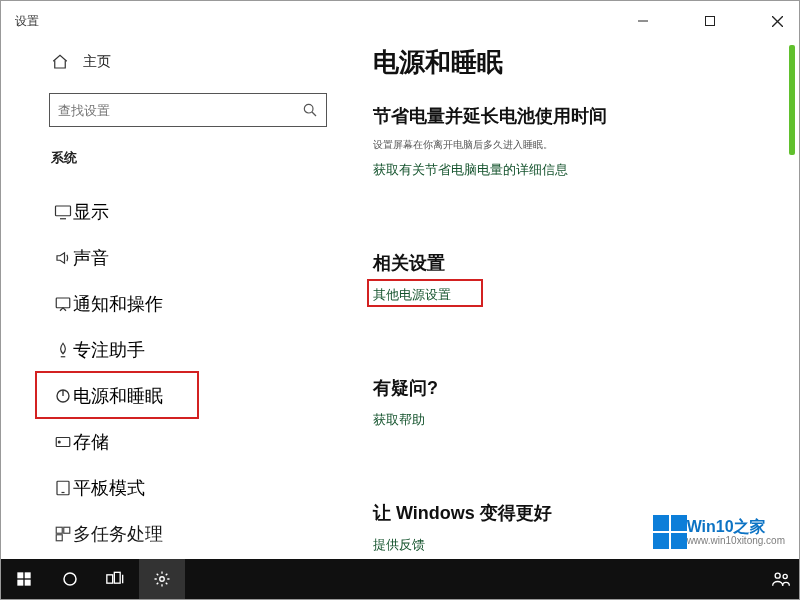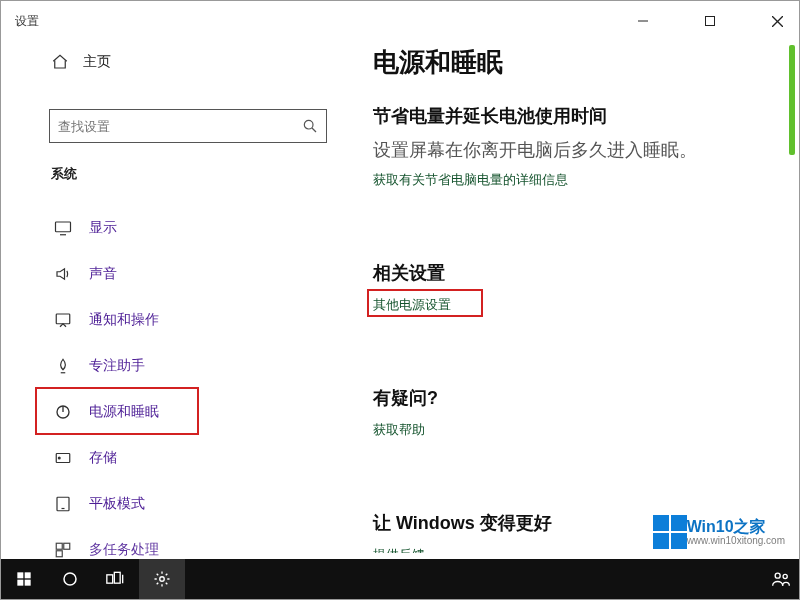--- a/index.html
+++ b/index.html
@@ -8,35 +8,35 @@
   .titlebar { height: 40px; display: flex; align-items: center; padding-left: 14px; font-size: 12px; color: #333; gap: 23px; }
   .titlebar .spacer { flex: 1; }
   .winbtn { width: 44px; height: 30px; display: flex; align-items: center; justify-content: center; color: #222; }
 
   .content-wrap { display: flex; height: 512px; padding-left: 32px; }
 
   .sidebar { width: 310px; padding: 2px 16px 0 16px; }
 
   .home-row { display: flex; align-items: center; height: 38px; gap: 14px; padding-left: 2px; font-size: 14px; color: #222; }
 
-  .searchbox { margin-top: 28px; height: 34px; border: 1px solid #555; display: flex; align-items: center; padding: 0 8px; }
+  .searchbox { margin-top: 12px; height: 34px; border: 1px solid #555; display: flex; align-items: center; padding: 0 8px; }
   .searchbox input { flex:1; border:none; outline:none; font-size: 13px; color:#666; background:transparent; }
   .searchbox .sicon { color:#555; }
 
   .cat-label { margin-top: 22px; font-size: 13px; font-weight: bold; color: #222; padding-left: 2px; }
 
   .nav { margin-top: 22px; display:flex; flex-direction:column; gap: 0; }
-  .nav-item { display:flex; align-items:center; height: 46px; gap: 16px; padding-left: 4px; font-size: 14px; color: #4c1d95; position: relative; }
+  .nav-item { display:flex; align-items:center; height: 46px; padding-left: 4px; font-size: 18px; color: #000000; position: relative; }
   .nav-item .icon { width: 20px; display:flex; align-items:center; justify-content:center; color:#333; }
   .highlight-red { position:absolute; border: 2px solid #d32121; pointer-events: none; }
 
   .main { flex:1; padding: 4px 0 0 30px; overflow:hidden; position:relative; }
   .main h1 { font-size: 26px; font-weight: 600; color:#111; margin-bottom: 24px; }
   .main h2 { font-size: 18px; font-weight: 600; color:#111; margin-bottom: 10px; }
-  .main .desc { font-size: 18px; color:#555; margin-bottom: 8px; }
+  .main .desc { font-size: 10px; color:#555; margin-bottom: 8px; }
   .main .link { font-size: 13px; color: #14532d; margin-bottom: 36px; display:inline-block; }
   .main .section { margin-bottom: 36px; }
 
   .scroll-indicator { position:absolute; right: 4px; top: 44px; width: 6px; height: 110px; background: #61c02e; border-radius: 2px; }
 
   .taskbar { position:absolute; left:0; bottom:0; width: 800px; height: 40px; background:#101010; display:flex; align-items:center; }
   .tbtn { width: 46px; height: 40px; display:flex; align-items:center; justify-content:center; color:#fff; }
   .tbtn.active { background:#333; }
   .taskbar .spacer { flex:1; }
 

